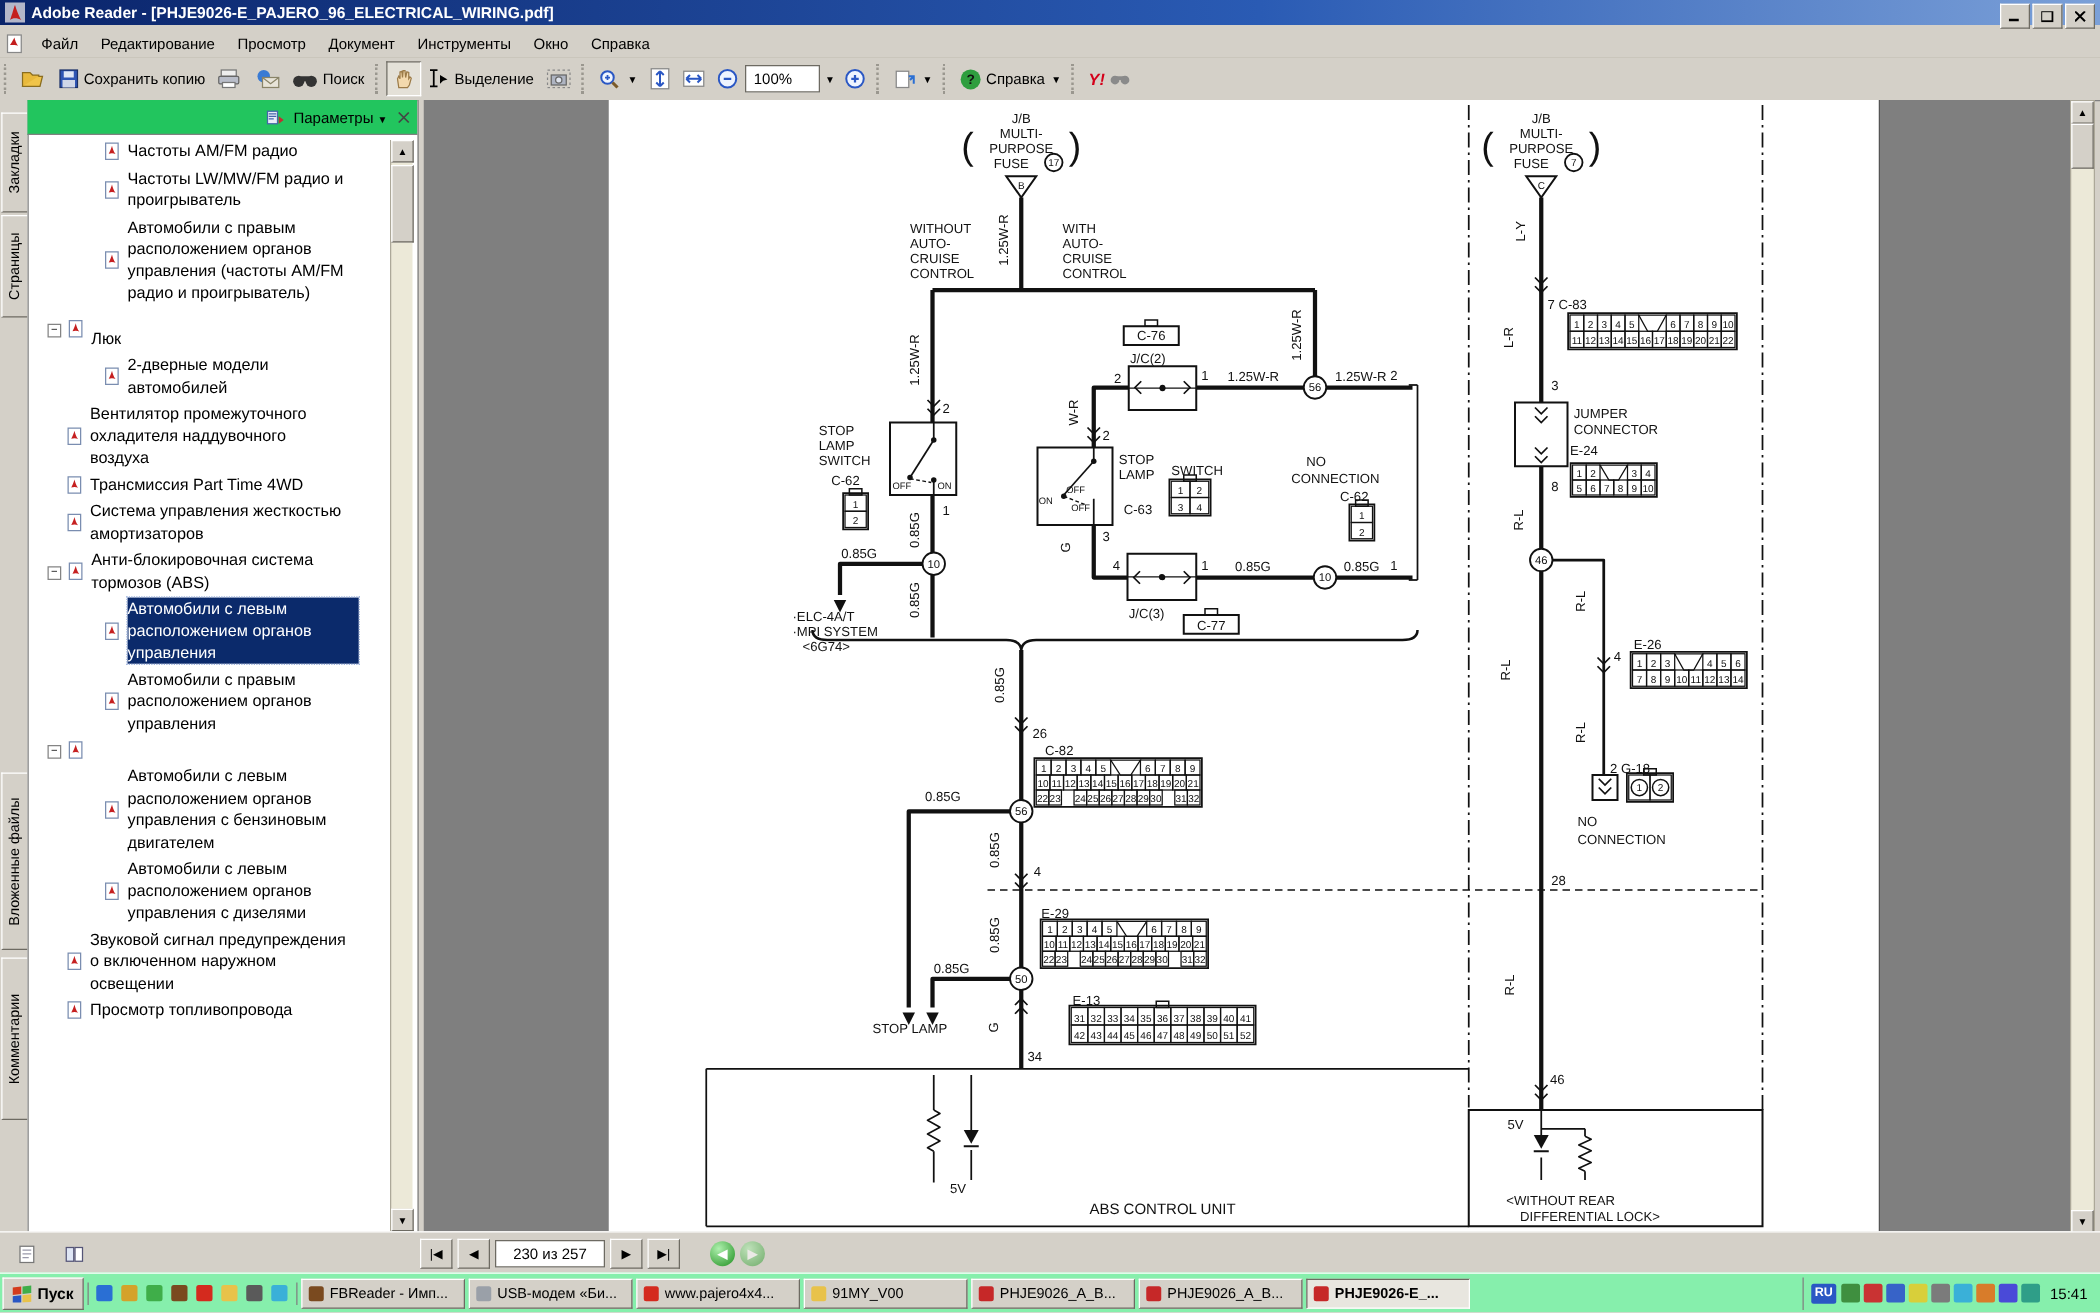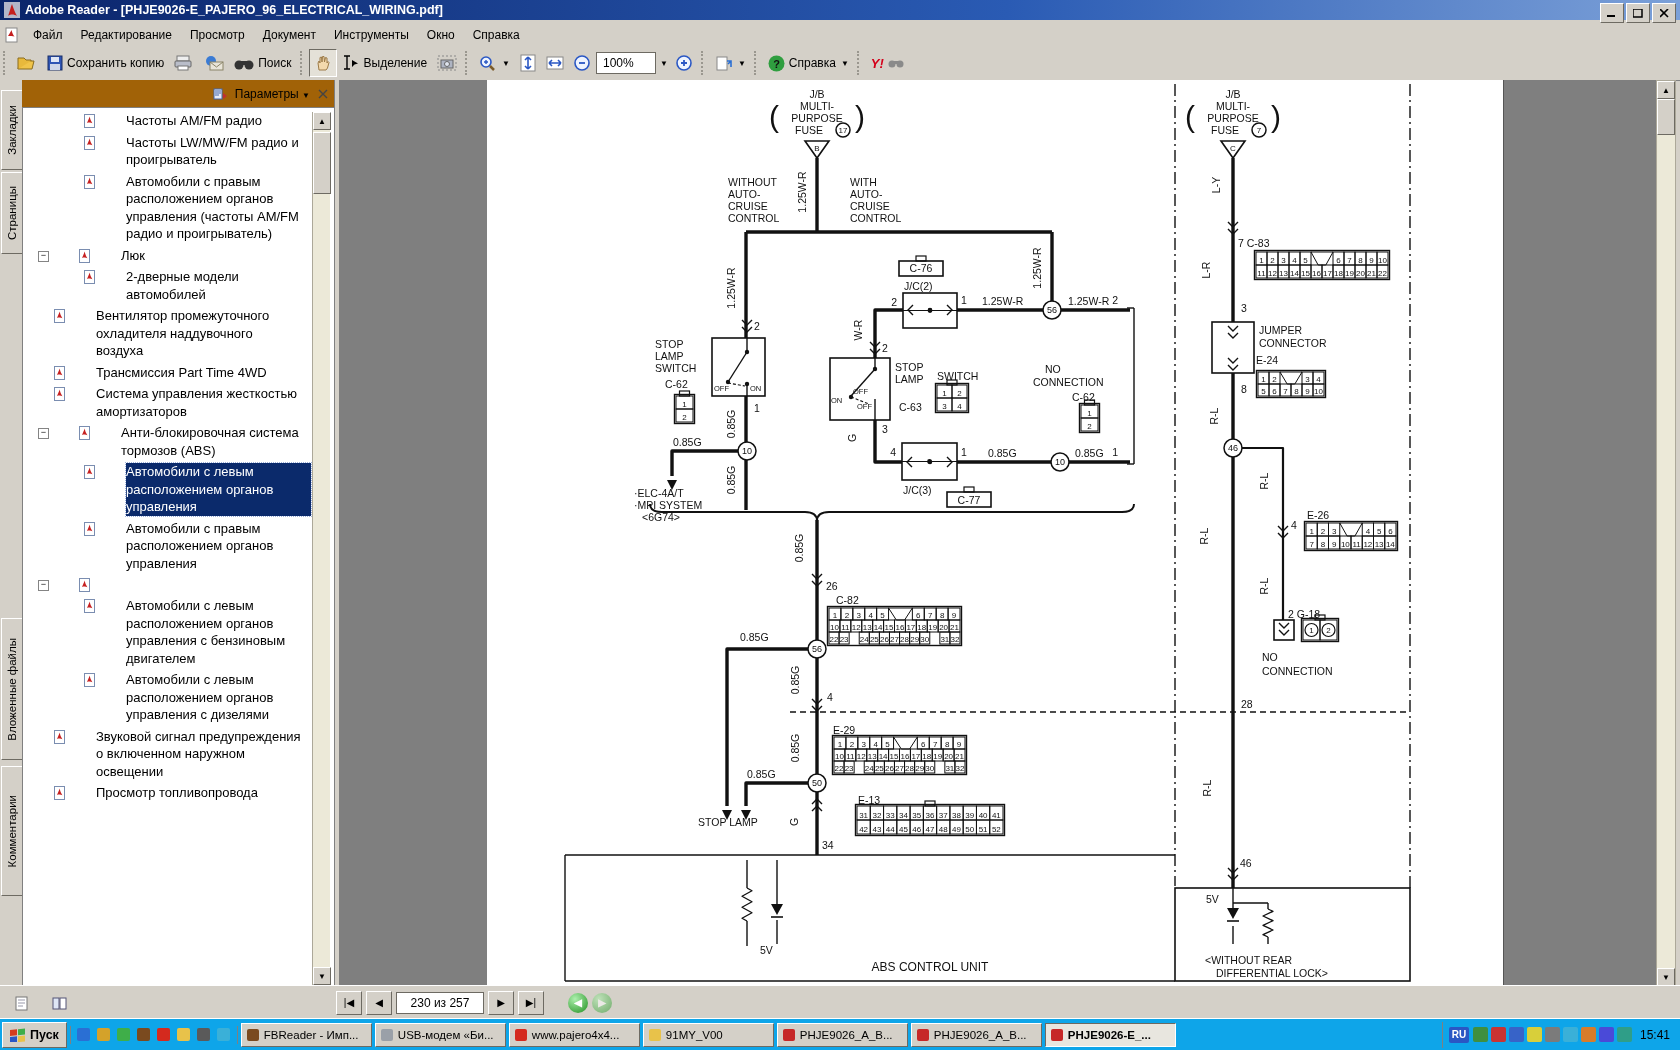--- a/index.html
+++ b/index.html
@@ -19,42 +19,42 @@
   .grip{width:4px;height:24px;margin:0 3px;border-left:2px dotted #9a978f;}
   .tbtn{height:26px;display:flex;align-items:center;gap:4px;padding:0 4px;font-size:12px;border:1px solid transparent;}
   .tbtn.pressed{border-color:#6d6a62 #fff #fff #6d6a62;background:#e4e1d8;}
   .dropcaret{font-size:8px;margin-left:1px;}
   .zoombox{width:52px;height:20px;background:#fff;border:1px solid #6d6a62;font-size:12px;display:flex;align-items:center;padding-left:6px;}
   
   #tabstrip{left:0;top:80px;width:22px;height:907px;background:#d4d0c8;}
   .vtab{position:absolute;left:1px;width:20px;background:#d4d0c8;border:1px solid;border-color:#fff #6d6a62 #6d6a62 #fff;border-right:none;display:flex;align-items:center;justify-content:center;}
   .vtab span{writing-mode:vertical-rl;transform:rotate(180deg);font-size:11.5px;white-space:nowrap;}
   #sidepanel{left:22px;top:80px;width:312px;height:907px;background:#fff;border:1px solid #808080;}
-  #sidehead{left:22px;top:80px;width:312px;height:28px;background:#a16207;border-bottom:1px solid #808080;display:flex;align-items:center;justify-content:flex-end;gap:8px;padding-right:6px;box-sizing:border-box;}
+  #sidehead{left:22px;top:80px;width:312px;height:28px;background:#22c55e;border-bottom:1px solid #808080;display:flex;align-items:center;justify-content:flex-end;gap:8px;padding-right:6px;box-sizing:border-box;}
   #sidehead .hlabel{font-size:12px;}
   #bmtree{left:24px;top:112px;width:288px;height:873px;overflow:hidden;background:#fff;}
-  .bmitem{position:relative;display:flex;align-items:flex-start;margin-bottom:4px;gap:24px;}
+  .bmitem{position:relative;display:flex;align-items:center;margin-bottom:4px;}
   .bmtext{font-size:13px;line-height:17.5px;color:#000;}
   .bmsel{background:#0b2a6b;color:#fff;outline:1px dotted #9db2dd;}
   .expander{width:9px;height:9px;border:1px solid #848484;background:#fff;font-size:9px;line-height:7px;text-align:center;margin-top:4px;flex:none;}
   .bmicon{flex:none;margin:1px 5px 0 4px;}
   #bmscroll{left:312px;top:112px;width:17px;height:873px;background:#ece9d8;border-left:1px solid #aca899;}
   .scrbtn{position:absolute;left:0;width:16px;height:16px;font-size:8px;display:flex;align-items:center;justify-content:center;}
   #splitter{left:334px;top:80px;width:5px;height:907px;background:#d4d0c8;border-left:1px solid #808080;}
   
   #docarea{left:339px;top:80px;width:1317px;height:905px;background:#7f7f7f;overflow:hidden;}
   #page{position:absolute;left:148px;top:0;width:1016px;height:905px;background:#ffffff;border-right:1px solid #555;}
   #vscroll{left:1656px;top:80px;width:18px;height:905px;background:#ece9d8;border:1px solid #aca899;}
   
   #statusbar{left:0;top:985px;width:1680px;height:33px;background:#d4d0c8;border-top:1px solid #fff;display:flex;align-items:center;}
   .navbtn{width:24px;height:22px;display:flex;align-items:center;justify-content:center;font-size:10px;}
   #pagebox{width:86px;height:20px;background:#fff;border:1px solid #6d6a62;font-size:12px;display:flex;align-items:center;justify-content:center;}
   .greenball{width:20px;height:20px;border-radius:50%;background:radial-gradient(circle at 35% 30%,#aef0ae,#1f8f1f);display:flex;align-items:center;justify-content:center;color:#fff;font-size:10px;font-weight:bold;}
   
-  #taskbar{left:0;top:1018px;width:1680px;height:32px;background:#0ea5e9;border-top:1px solid #fff;display:flex;align-items:center;gap:3px;padding:0 2px;box-sizing:border-box;}
+  #taskbar{left:0;top:1018px;width:1680px;height:32px;background:#86efac;border-top:1px solid #fff;display:flex;align-items:center;gap:3px;padding:0 2px;box-sizing:border-box;}
   #startbtn{height:24px;display:flex;align-items:center;gap:4px;padding:0 7px;font-weight:bold;font-size:12.5px;}
   .qlicon{width:18px;height:18px;display:flex;align-items:center;justify-content:center;}
   .taskwin{width:131px;height:24px;display:flex;align-items:center;gap:4px;padding:0 4px;font-size:11.5px;white-space:nowrap;overflow:hidden;box-sizing:border-box;}
   .taskwin.active{border-color:#6d6a62 #fff #fff #6d6a62;background:#e8e6df;font-weight:bold;}
   #tray{margin-left:auto;height:26px;display:flex;align-items:center;gap:4px;padding:0 8px 0 6px;border-left:1px solid #808080;}
   .trayicon{width:15px;height:15px;border-radius:2px;}
   #clock{font-size:12px;margin-left:4px;}
   #langind{width:20px;height:16px;background:#2a57c4;color:#fff;font-size:10px;font-weight:bold;display:flex;align-items:center;justify-content:center;border-radius:2px;}
   svg text{fill:#111;}
 </style>
@@ -295,21 +295,21 @@
           <path d="M5,10 C6.5,7 7.2,5 7.6,3.6 C8,5.5 9,8.5 10.4,10.2 C9,9.4 6.6,9.4 5,10 Z" fill="#c62020"></path>
         </svg>
         <div class="bmtext" style="max-width: 185px;">Автомобили с правым расположением органов управления (частоты AM/FM радио и проигрыватель)</div>
       </div>
       <div class="bmitem" style="padding-left: 14px;">
         <span class="expander">−</span>
         <svg width="15" height="16" class="bmicon">
           <rect x="2.5" y="1.5" width="10" height="13" fill="#fff" stroke="#7a8db0"></rect>
           <path d="M5,10 C6.5,7 7.2,5 7.6,3.6 C8,5.5 9,8.5 10.4,10.2 C9,9.4 6.6,9.4 5,10 Z" fill="#c62020"></path>
         </svg>
-        <div class="bmtext" style="max-width: 205px;">Люк</div>
+        <div class="bmtext" style="max-width: 205px; margin-top: 15px;">Люк</div>
       </div>
       <div class="bmitem" style="padding-left: 54px;">
         <svg width="15" height="16" class="bmicon">
           <rect x="2.5" y="1.5" width="10" height="13" fill="#fff" stroke="#7a8db0"></rect>
           <path d="M5,10 C6.5,7 7.2,5 7.6,3.6 C8,5.5 9,8.5 10.4,10.2 C9,9.4 6.6,9.4 5,10 Z" fill="#c62020"></path>
         </svg>
         <div class="bmtext" style="max-width: 185px;">2-дверные модели автомобилей</div>
       </div>
       <div class="bmitem" style="padding-left: 24px;">
         <svg width="15" height="16" class="bmicon">

